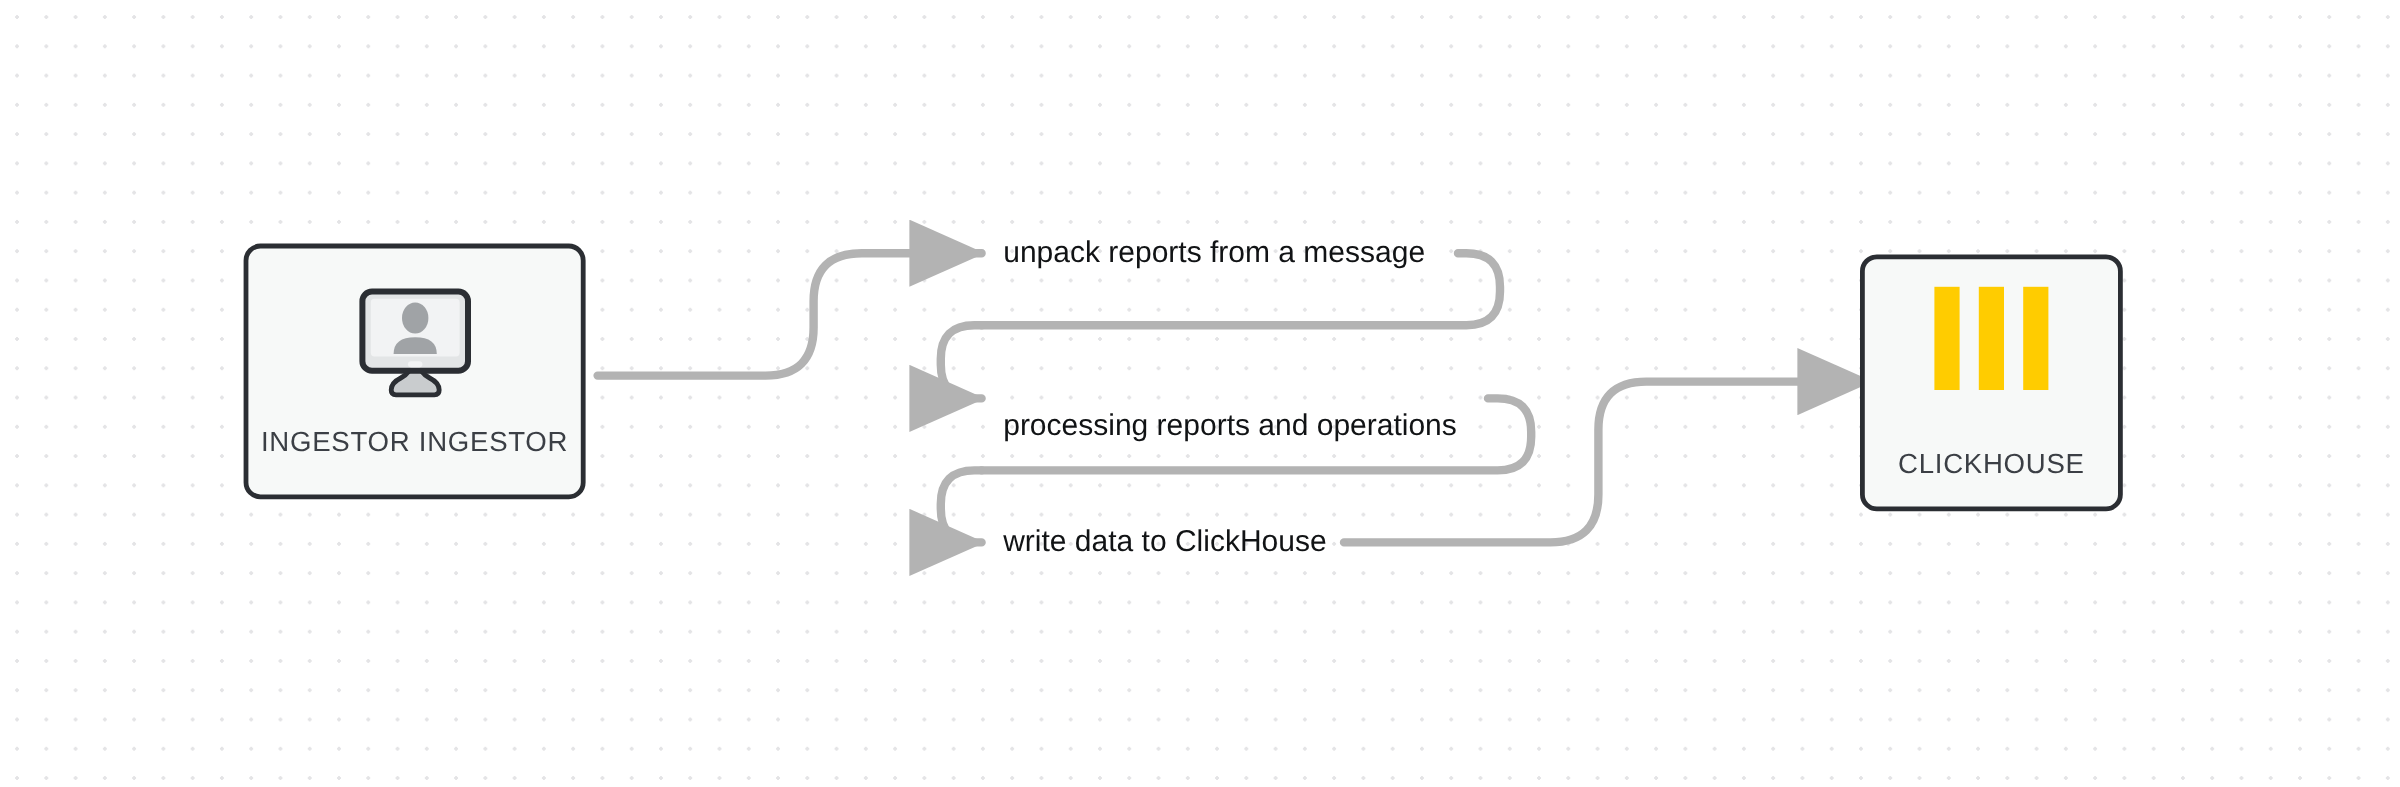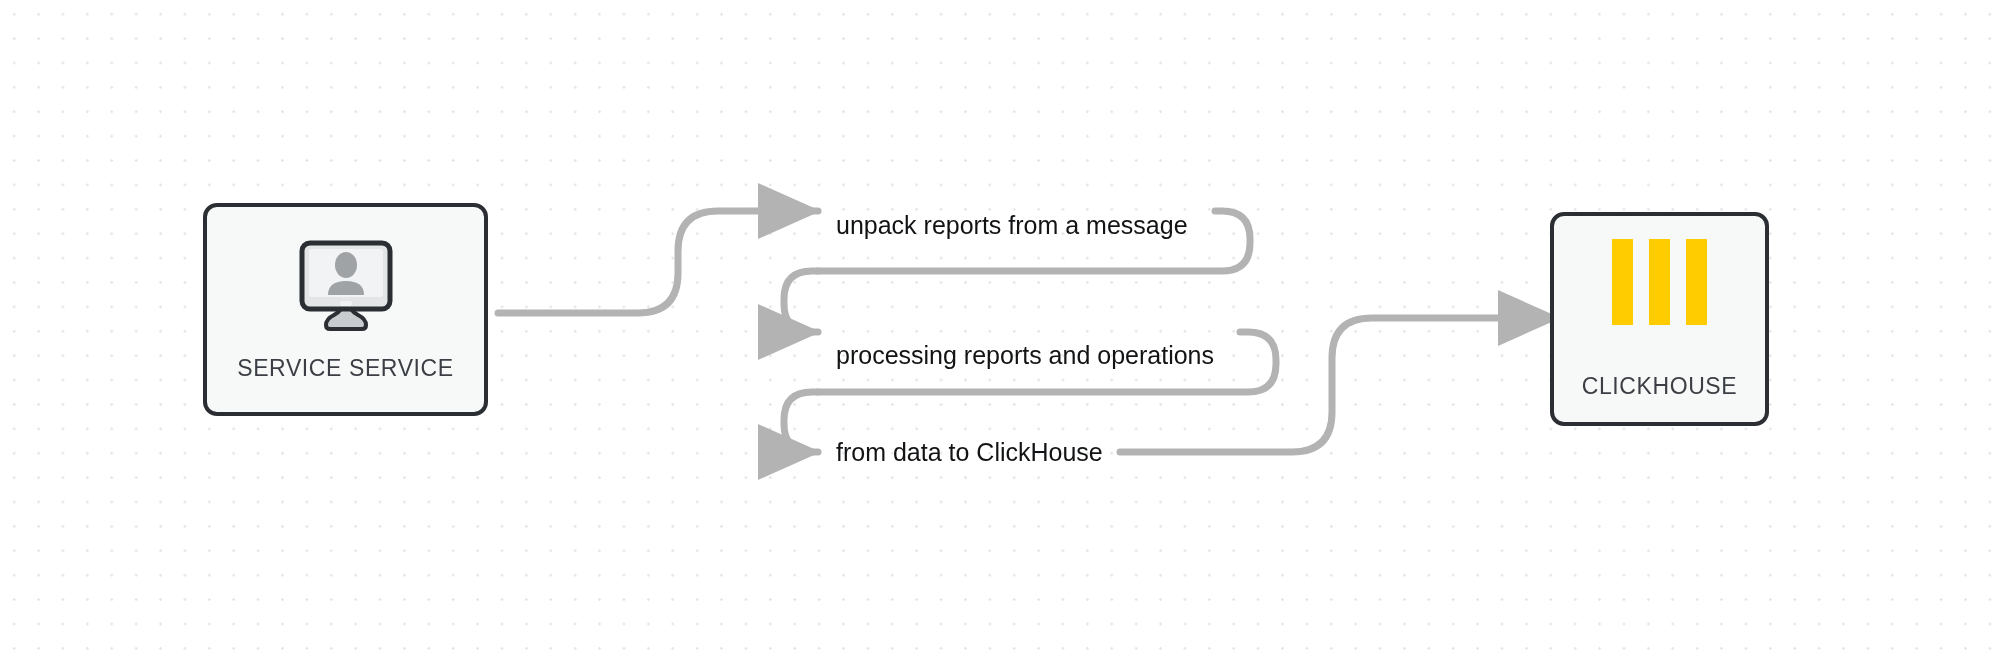--- a/index.html
+++ b/index.html
@@ -83,21 +83,21 @@
 
   
   .edge-label {
     position: absolute;
     font-size: 25px;
     color: #111315;
     white-space: nowrap;
     line-height: 1;
     transform: translateY(-50%);
   }
-  #edge-label-1 { left: 836px; top: 225px; text-align: right; }
+  #edge-label-1 { left: 836px; top: 211px; text-align: right; }
   #edge-label-2 { left: 836px; top: 332px; margin-top: 23px; }
   #edge-label-3 { left: 836px; top: 452px; }
 </style>
 </head>
 <body>
 
 <div id="canvas">
 
   <svg id="edges" viewBox="0 0 2000 656" xmlns="http://www.w3.org/2000/svg">
     <defs>
@@ -129,29 +129,29 @@
 
         <rect x="19" y="12" width="74" height="48" rx="3" fill="#f2f3f4"></rect>
 
         <ellipse cx="56" cy="28" rx="11" ry="13" fill="#a0a3a6"></ellipse>
 
         <path d="M38 58 Q 38 44 56 44 Q 74 44 74 58 Z" fill="#a0a3a6"></path>
 
         <rect x="50" y="64" width="12" height="5" rx="2.5" fill="#f2f3f4"></rect>
       </svg>
     </span>
-    <span class="node-label">SERVICE SERVICE</span>
+    <span class="node-label">INGESTOR INGESTOR</span>
   </div>
 
   <div class="node" id="node-clickhouse">
     <span class="ch-icon">
       <span class="ch-bar"></span>
       <span class="ch-bar"></span>
       <span class="ch-bar"></span>
     </span>
     <span class="node-label">CLICKHOUSE</span>
   </div>
 
   <div class="edge-label" id="edge-label-1">unpack reports from a message</div>
   <div class="edge-label" id="edge-label-2">processing reports and operations</div>
-  <div class="edge-label" id="edge-label-3">from data to ClickHouse</div>
+  <div class="edge-label" id="edge-label-3">write data to ClickHouse</div>
 
 </div>
 
 </body></html>

